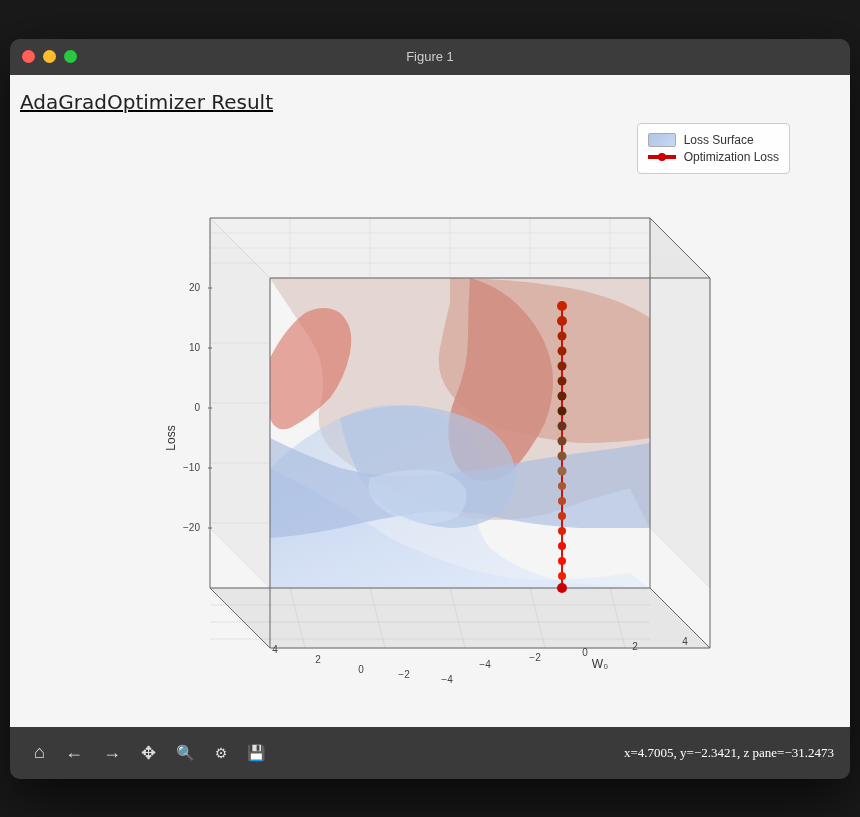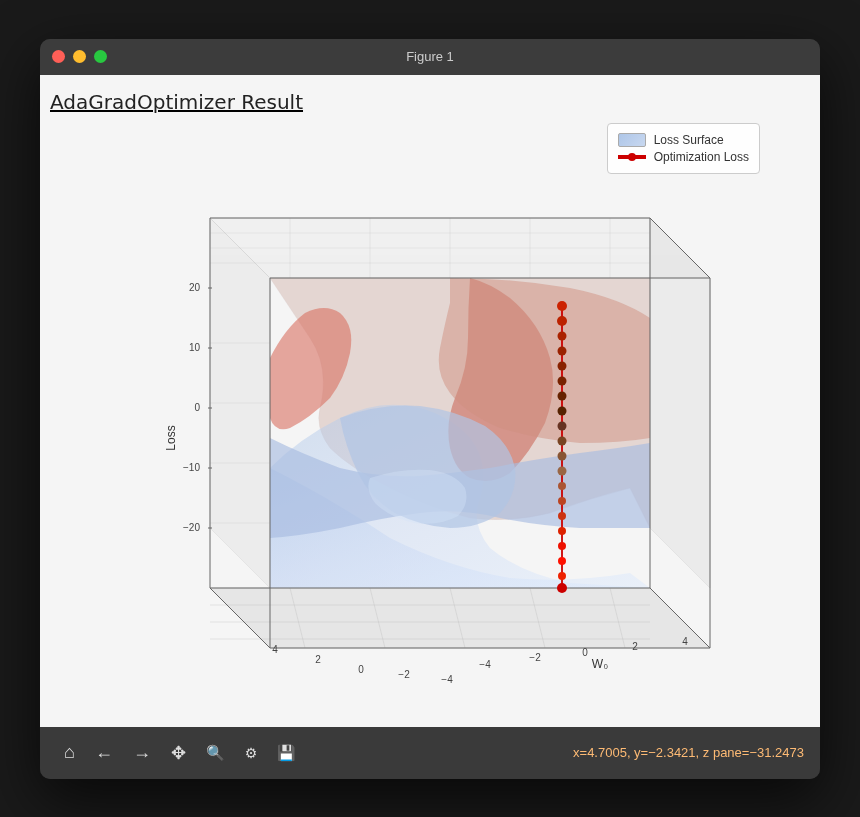--- a/index.html
+++ b/index.html
@@ -7,21 +7,21 @@
       background: #1a1a1a;
       display: flex;
       justify-content: center;
       align-items: center;
       width: 860px;
       height: 817px;
       font-family: -apple-system, BlinkMacSystemFont, 'Helvetica Neue', sans-serif;
     }
 
     .window {
-      width: 780px;
+      width: 840px;
       height: 740px;
       background: #2b2b2b;
       border-radius: 10px;
       overflow: hidden;
       box-shadow: 0 20px 60px rgba(0,0,0,0.7);
       display: flex;
       flex-direction: column;
     }
 
     .titlebar {
@@ -160,23 +160,23 @@
       font-size: 18px;
       display: flex;
       align-items: center;
       justify-content: center;
       transition: background 0.15s;
     }
 
     .toolbar-spacer { flex: 1; }
 
     .toolbar-coords {
-      color: #fdba74;
+      color: #ffffff;
       font-size: 13px;
-      font-family: Liberation Sans, sans-serif;
+      font-family: Liberation Serif, serif;
     }
 
     
     .axis-label {
       font-size: 12px;
       fill: #333;
       font-family: sans-serif;
     }
 
     .tick-label {

